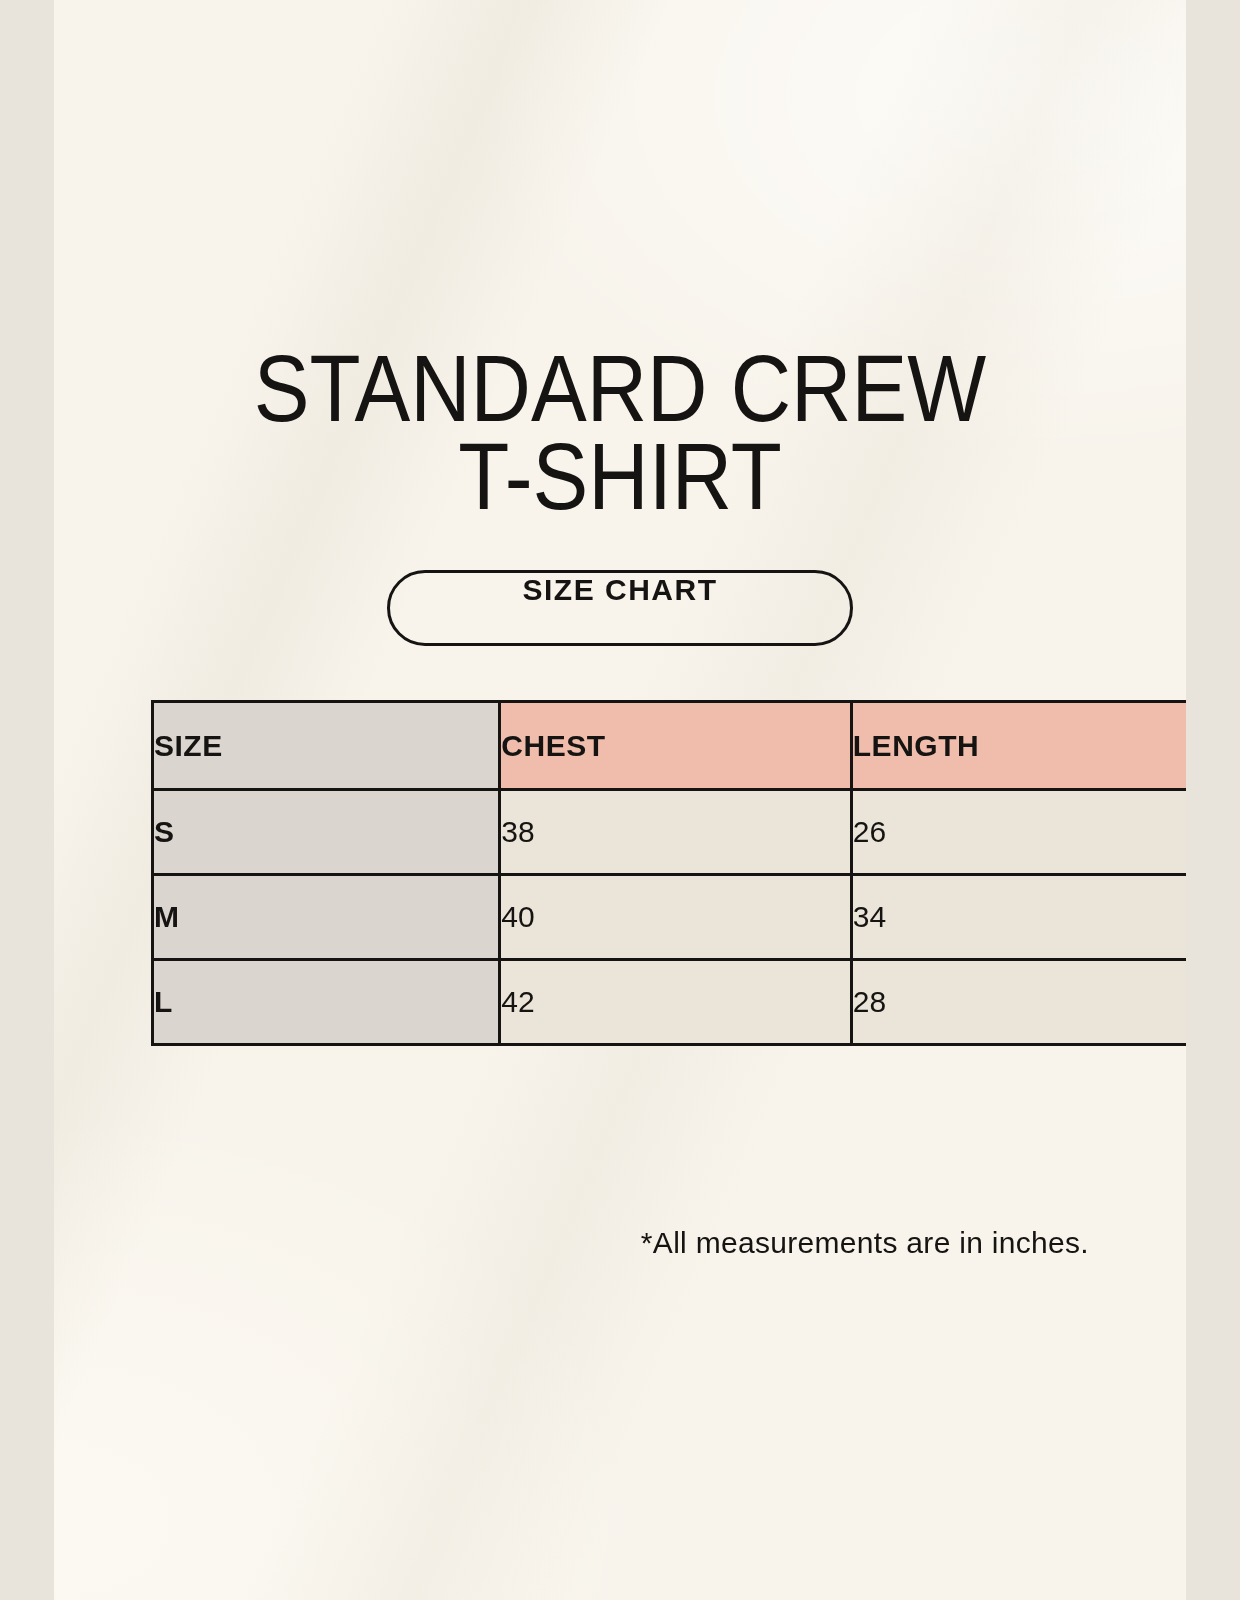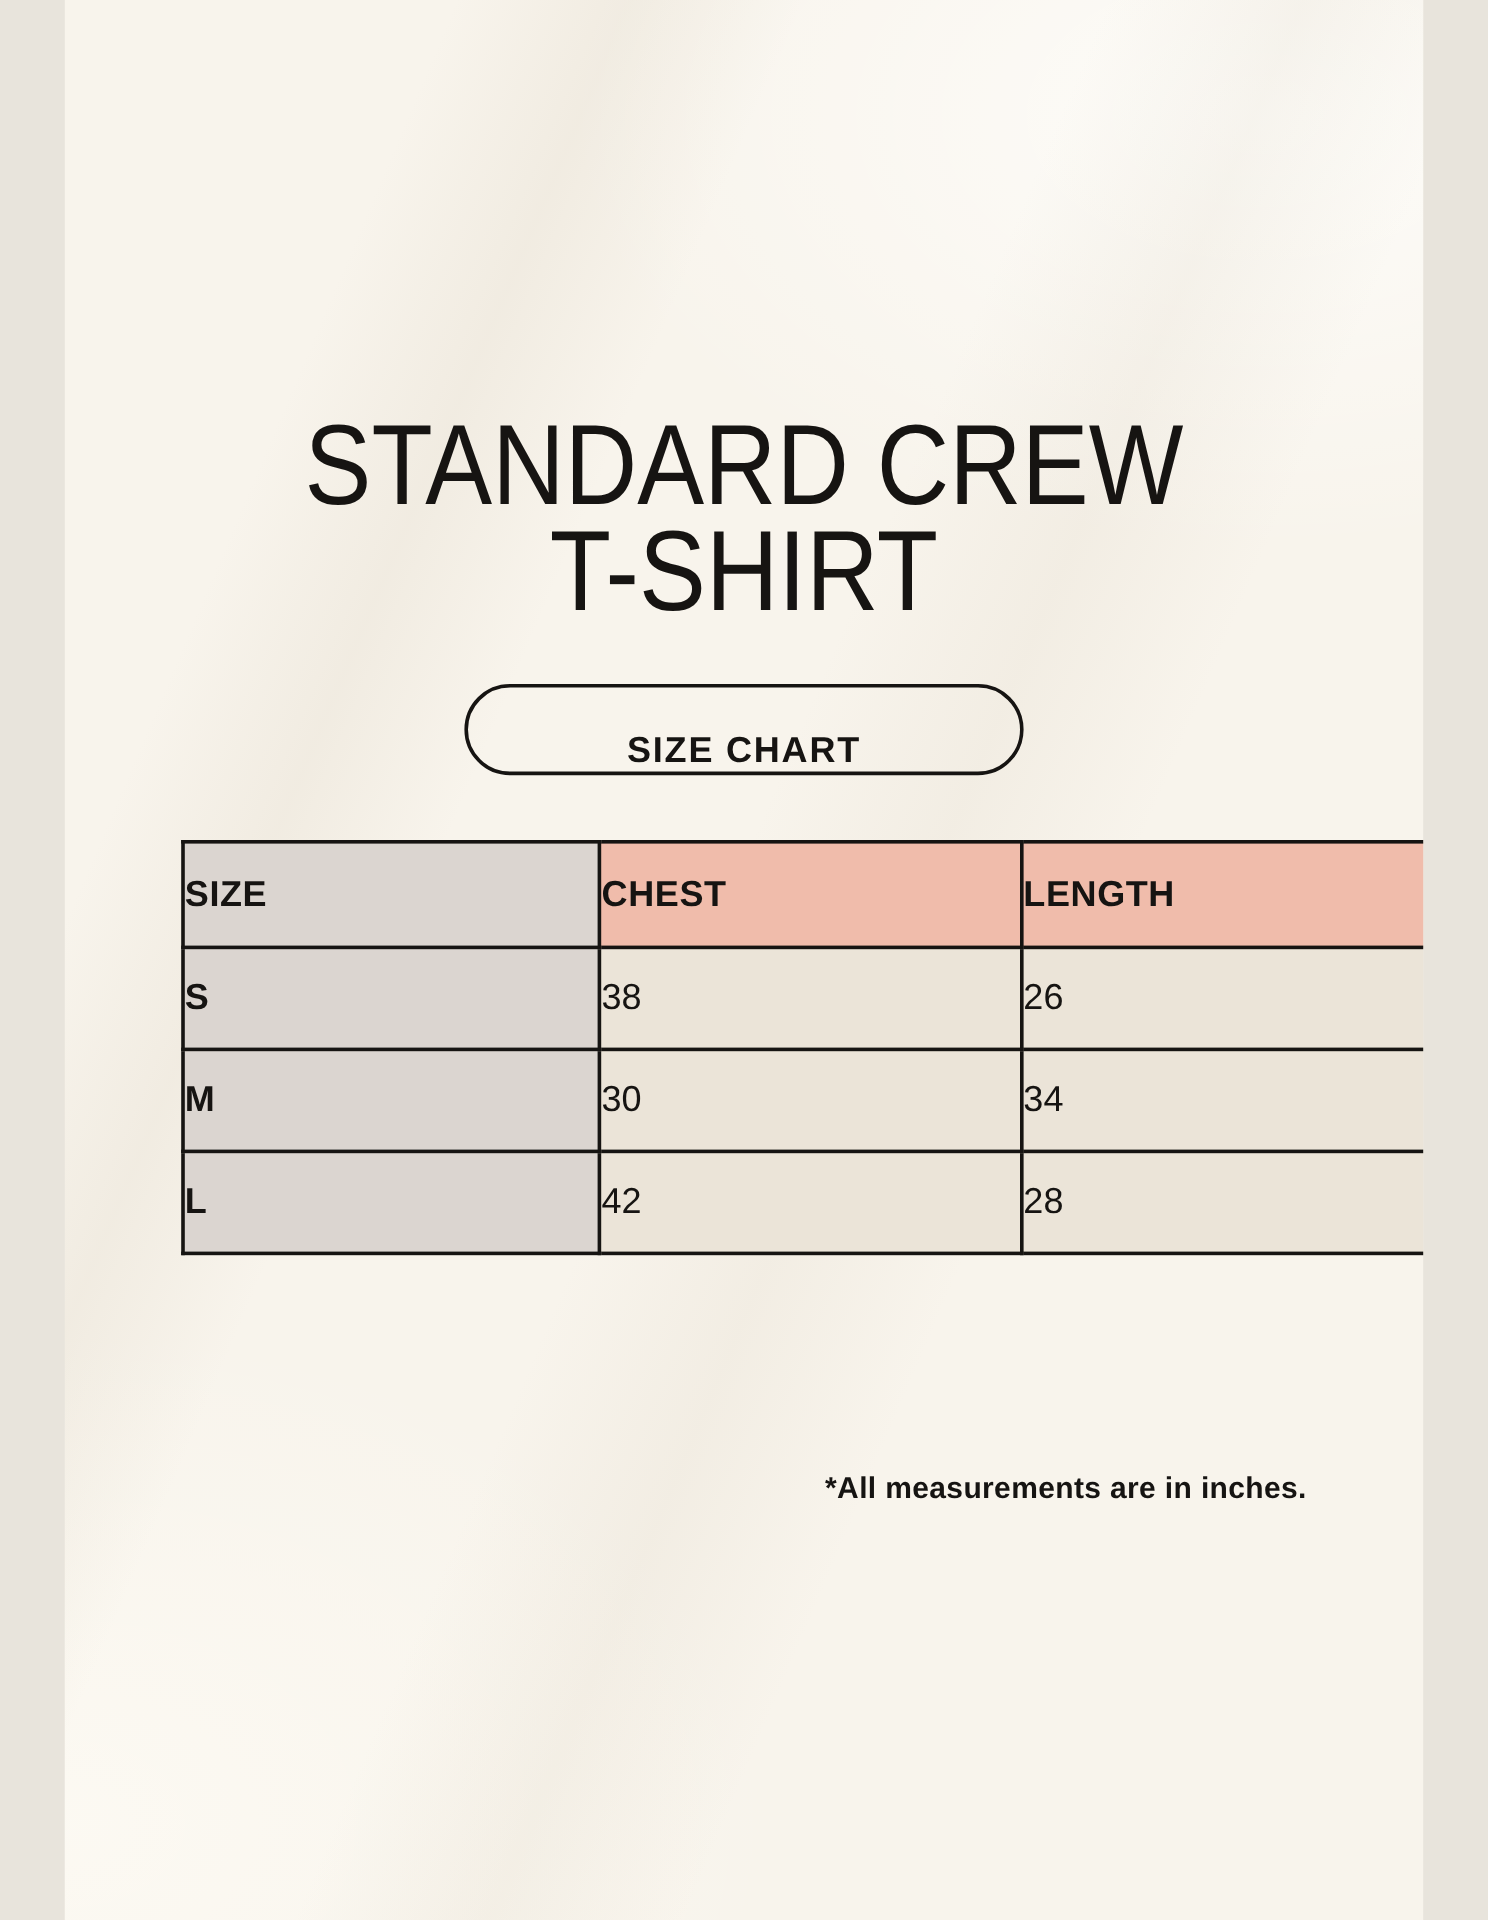--- a/index.html
+++ b/index.html
@@ -51,21 +51,21 @@
   .pill {
     position: absolute;
     top: 570px;
     left: 50%;
     transform: translateX(-50%);
     width: 466px;
     height: 76px;
     border: 3px solid var(--border);
     border-radius: 40px;
     display: flex;
-    align-items: flex-end;
+    align-items: flex-start;
     justify-content: center;
     font-size: 30px;
     font-weight: 600;
     letter-spacing: 1.5px;
     background: transparent;
     color: var(--text);
   }
 
   table.size-table {
     position: absolute;
@@ -89,22 +89,22 @@
 
   .size-table th.size-head { background: var(--size-column); }
   .size-table th.accent-head { background: var(--header-accent); }
   .size-table td.size-cell { background: var(--size-column); font-weight: 700; }
   .size-table td.value-cell { background: var(--data-cell); }
 
   .footnote {
     position: absolute;
     top: 1226px;
     right: 97px;
-    font-size: 25px;
-    font-weight: 700;
+    font-size: 30px;
+    font-weight: 400;
     letter-spacing: 0.3px;
     color: var(--text);
   }
 </style>
 </head>
 <body>
 
 <div class="canvas">
 
   <div class="title">
@@ -130,21 +130,21 @@
       </tr>
     </thead>
     <tbody>
       <tr>
         <td class="size-cell">S</td>
         <td class="value-cell">38</td>
         <td class="value-cell">26</td>
       </tr>
       <tr>
         <td class="size-cell">M</td>
-        <td class="value-cell">30</td>
+        <td class="value-cell">40</td>
         <td class="value-cell">34</td>
       </tr>
       <tr>
         <td class="size-cell">L</td>
         <td class="value-cell">42</td>
         <td class="value-cell">28</td>
       </tr>
     </tbody>
   </table>
 

